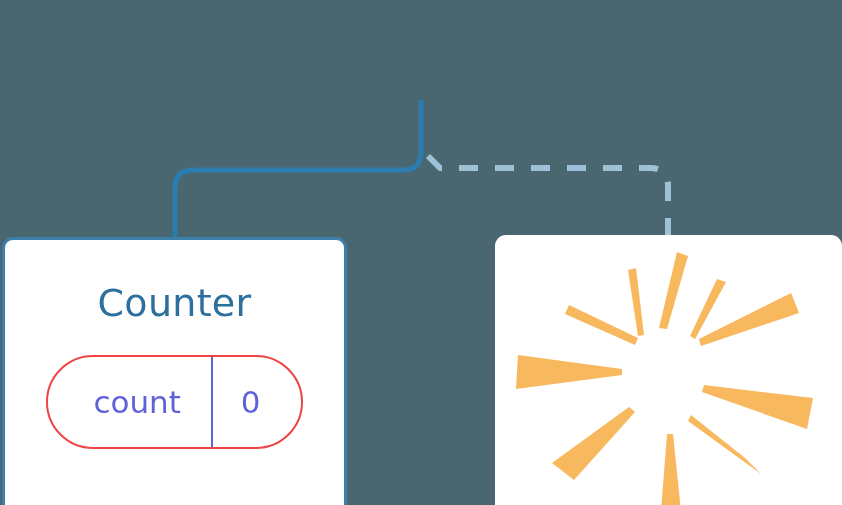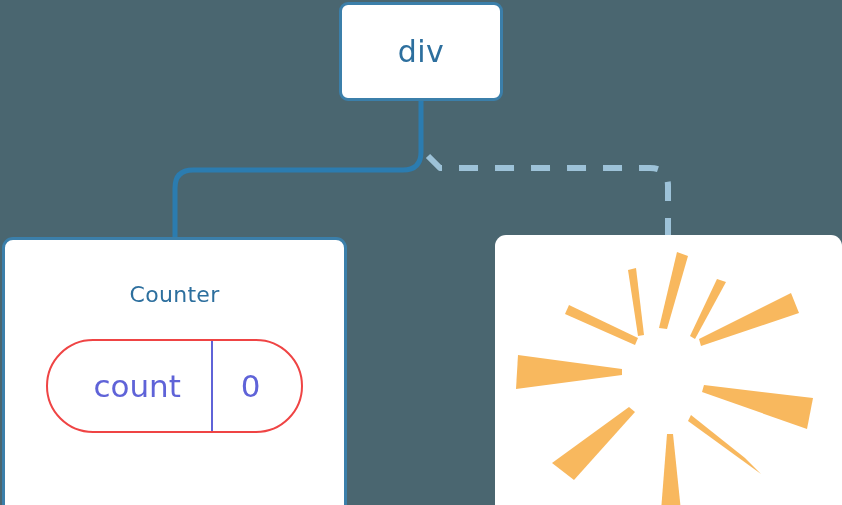--- a/index.html
+++ b/index.html
@@ -66,21 +66,21 @@
     width: 345px;
     height: 290px;
     border-radius: 11px;
     display: flex;
     flex-direction: column;
     align-items: center;
     padding-top: 44px;
   }
   #node-counter .node-title {
     color: #2d6f9e;
-    font-size: 22px;
+    font-size: 38px;
     line-height: 1;
     letter-spacing: 0.3px;
   }
 
   
   .state-pill {
     margin-top: 33px;
     display: flex;
     align-items: stretch;
     height: 94px;
@@ -136,23 +136,20 @@
 
 <div id="stage">
 
   <svg id="connectors" viewBox="0 0 842 505" xmlns="http://www.w3.org/2000/svg">
 
     <path d="M 421,100 L 421,152 Q 421,170 403,170 L 193,170 Q 175,170 175,188 L 175,240" fill="none" stroke="#2b7cb0" stroke-width="5" stroke-linecap="butt" stroke-linejoin="round"></path>
 
     <path d="M 428,156 L 440,168 L 650,168 Q 668,168 668,186 L 668,238" fill="none" stroke="#9dc2d8" stroke-width="6" stroke-linecap="butt" stroke-linejoin="round" stroke-dasharray="19 17"></path>
   </svg>
 
-  <div class="node bordered" id="node-div">
-    <span class="node-title">div</span>
-  </div>
 
   <div class="node bordered" id="node-counter">
     <span class="node-title">Counter</span>
 
     <div class="state-pill">
       <span class="pill-key">count</span>
       <span class="pill-divider"></span>
       <span class="pill-value">0</span>
     </div>
   </div>

